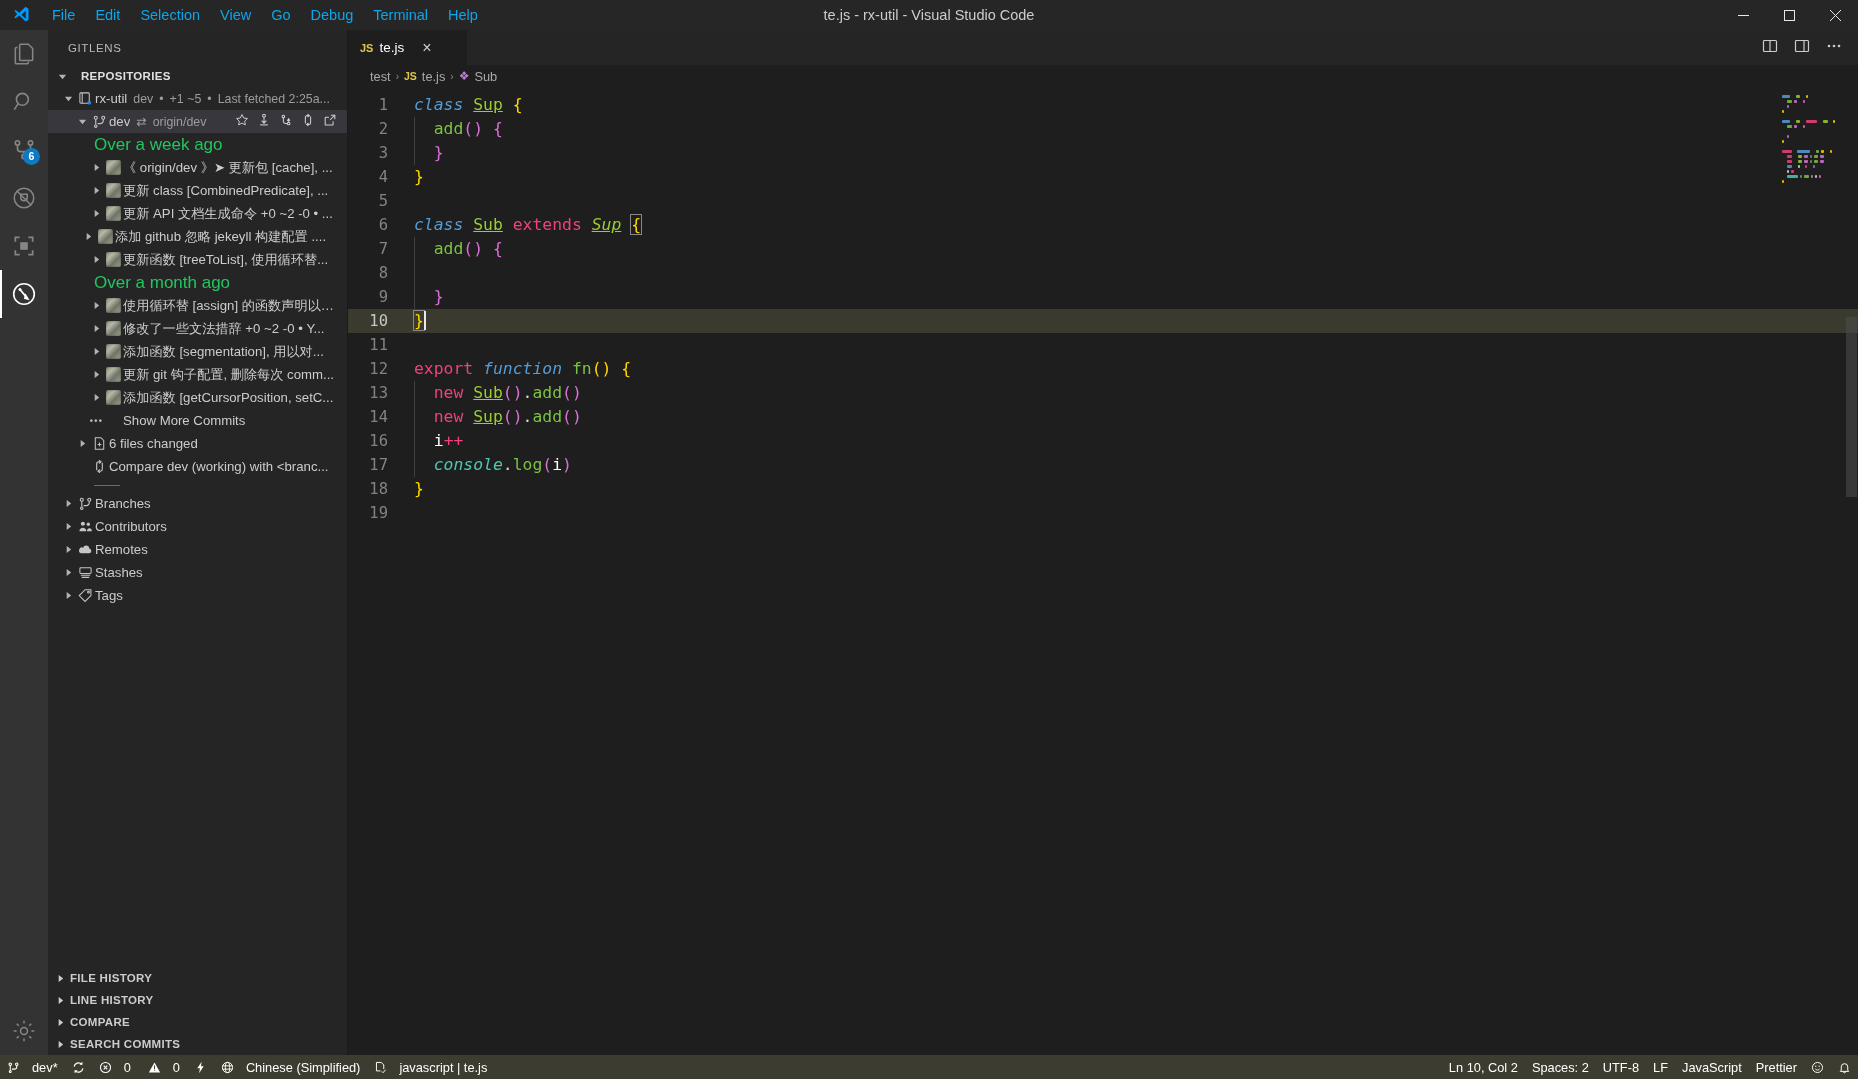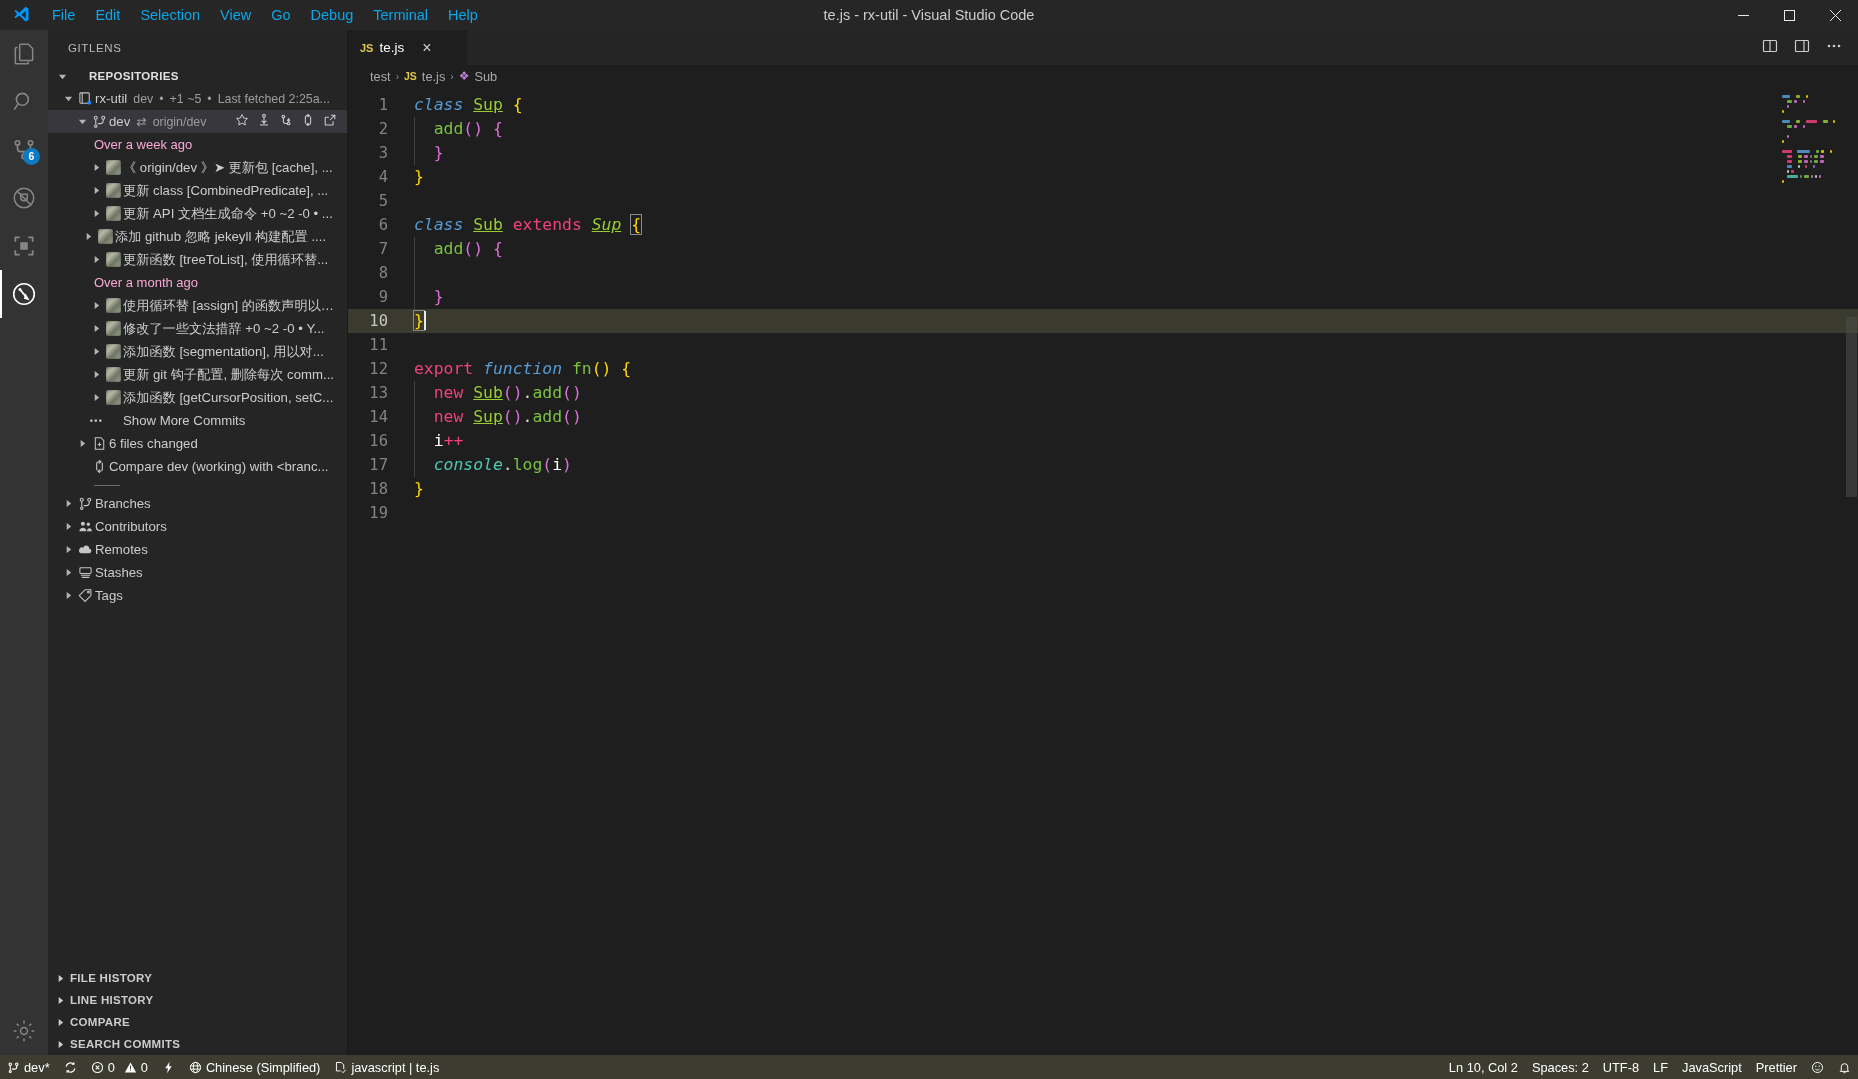--- a/index.html
+++ b/index.html
@@ -70,21 +70,21 @@
     width: 300px; flex: 0 0 300px; background: #252526;
     display: flex; flex-direction: column; font-size: 13px;
     border-right: 1px solid #1b1b1b;
   }
   .sidebar-title {
     height: 35px; flex: 0 0 35px; display: flex; align-items: center;
     padding-left: 20px; font-size: 11.5px; letter-spacing: .6px;
     color: #bbbbbb; text-transform: uppercase;
   }
   .section-header {
-    height: 22px; display: flex; align-items: center; gap: 20px;
+    height: 22px; display: flex; align-items: center; gap: 12px;
     font-size: 11.5px; font-weight: bold; color: #e0e0e0;
     letter-spacing: .3px; padding-left: 8px; cursor: pointer;
   }
   .tree { flex: 1 1 auto; overflow: hidden; padding-bottom: 4px; }
   .row {
     height: 23px; display: flex; align-items: center;
     white-space: nowrap; font-size: 13.2px; color: #cccccc;
     cursor: pointer; overflow: hidden; padding-right: 4px;
   }
   .row.selected { background: #37373d; }
@@ -99,21 +99,21 @@
   .avatar {
     width: 15px; height: 15px; border-radius: 2px;
     background: linear-gradient(135deg,#8a8f7d 0%, #b6b8a6 30%, #6f7566 60%, #9ba08c 100%);
     display: block;
     box-shadow: inset 0 0 2px rgba(0,0,0,.5);
   }
   .rlabel { overflow: hidden; text-overflow: ellipsis; white-space: nowrap; }
   .rmeta { color: #9d9d9d; font-size: 12.4px; margin-left: 6px; }
   .row-actions { margin-left: auto; display: flex; gap: 8px; padding-right: 6px; color: #cfcfcf; }
   .row-actions svg { width: 14px; height: 14px; }
-  .group-label { padding-left: 46px; color: #f9a8d4; font-size: 13px; }
+  .group-label { padding-left: 46px; color: #22c55e; font-size: 17px; }
   .sep { height: 14px; display: flex; align-items: center; padding-left: 46px; }
   .sep i { display: block; width: 26px; height: 1px; background: #6b6b6b; }
   .bottom-sections { flex: 0 0 auto; }
   .bsec {
     height: 22px; display: flex; align-items: center; gap: 5px;
     font-size: 11.5px; font-weight: bold; color: #cccccc;
     letter-spacing: .3px; padding-left: 8px; cursor: pointer;
   }
   .bsec svg { width: 9px; height: 9px; transform: rotate(-90deg); }
   .dots { letter-spacing: 1.4px; color: #c0c0c0; }
@@ -194,21 +194,21 @@
   .ed-scroll {
     position: absolute; right: 0; top: 0; width: 14px; height: 100%; background: transparent;
   }
   .ed-thumb { position: absolute; right: 1px; top: 230px; width: 11px; height: 180px; background: #4f4f4f; opacity:.55; }
 
   
   .statusbar {
     height: 24px; flex: 0 0 24px; background: #3c3c31;
     display: flex; align-items: center; font-size: 12.8px; color: #ffffff;
   }
-  .sb-item { display: flex; align-items: center; gap: 4px; padding: 0 7px; height: 24px; cursor: pointer; white-space: nowrap; }
+  .sb-item { display: flex; align-items: center; gap: 12px; padding: 0 7px; height: 24px; cursor: pointer; white-space: nowrap; }
   .sb-item svg { width: 13px; height: 13px; }
   .sb-spacer { flex: 1 1 auto; }
 </style>
 </head>
 <body>
 
 <div id="app">
 
   <div class="titlebar">
     <div class="vsc-logo">

